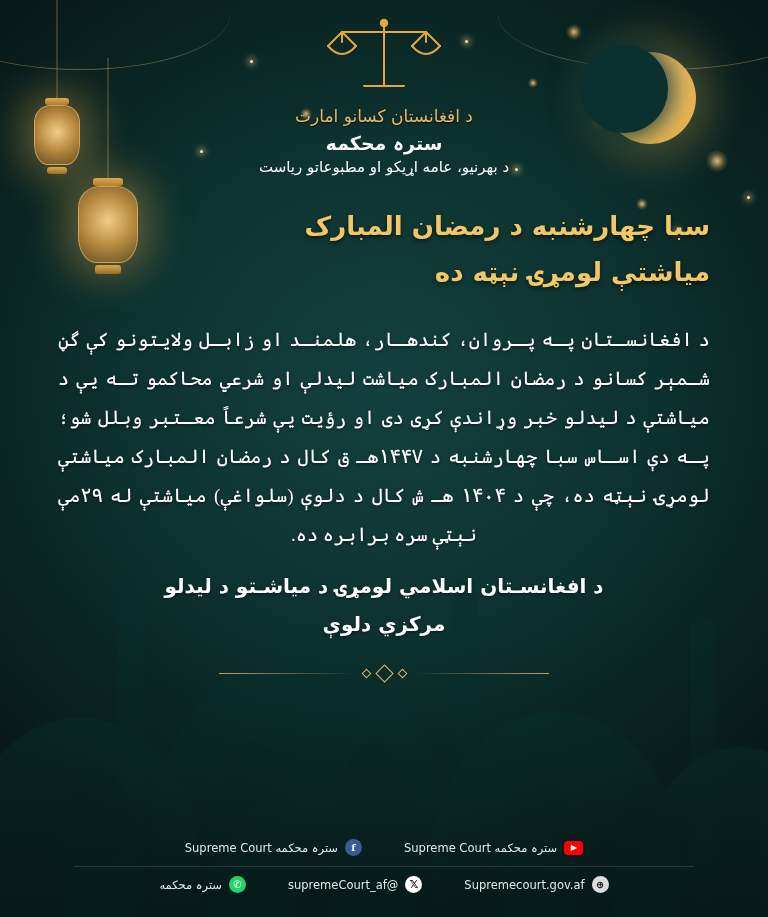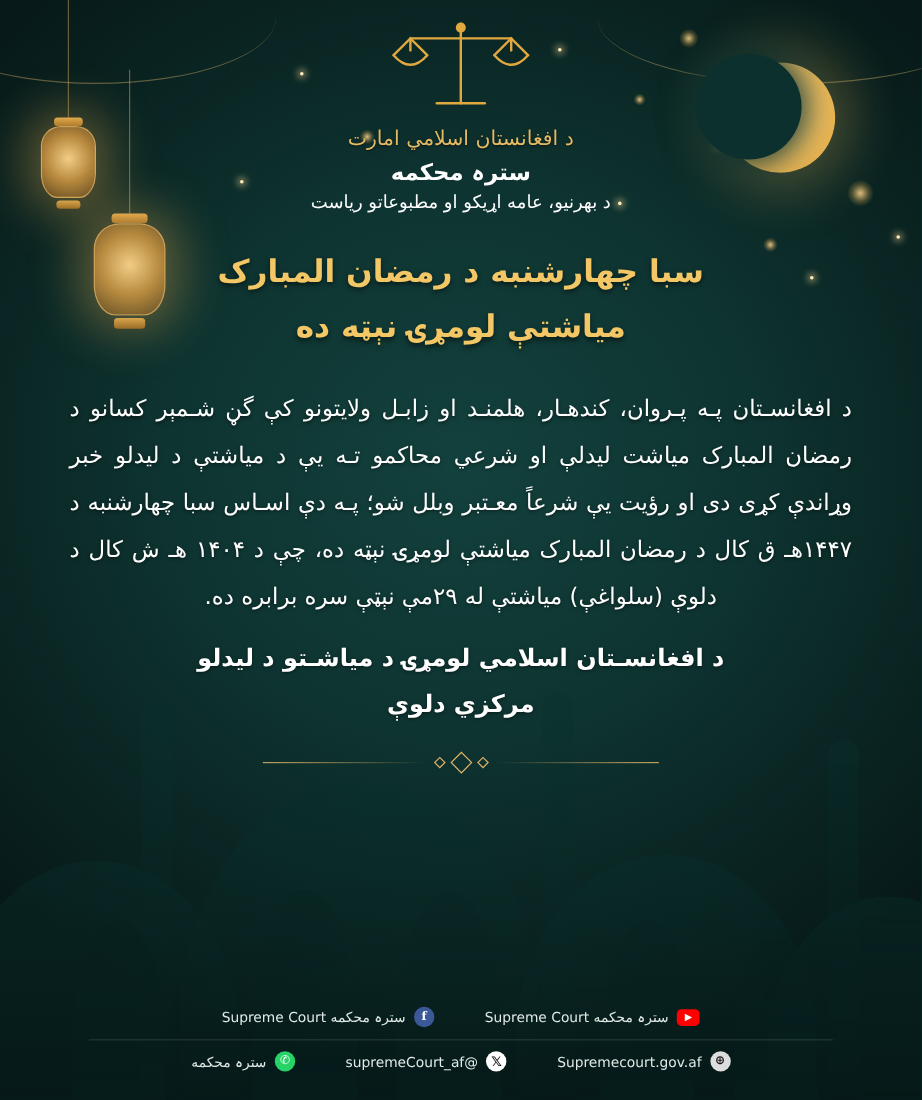--- a/index.html
+++ b/index.html
@@ -181,29 +181,31 @@
     text-align: center;
   }
   .headline {
     color: #f3c765;
     font-size: 26px;
     font-weight: bold;
     line-height: 1.75;
     letter-spacing: .5px;
     text-shadow: 0 2px 4px rgba(0,0,0,.55);
     margin-bottom: 26px;
+    text-align: right;
   }
   .body-text {
     color: #ffffff;
     font-size: 19px;
     line-height: 2.05;
     text-align: justify;
     text-align-last: center;
     letter-spacing: .2px;
     text-shadow: 0 1px 3px rgba(0,0,0,.5);
+    font-family: Liberation Serif, serif;
   }
   .signature {
     color: #ffffff;
     font-size: 20px;
     font-weight: bold;
     line-height: 1.9;
     margin-top: 12px;
     text-align: center;
     text-shadow: 0 1px 3px rgba(0,0,0,.5);
   }
@@ -343,21 +345,21 @@
         <line x1="40" y1="70" x2="80" y2="70"></line>
         <circle cx="60" cy="7" r="3.2" fill="#e0a93f"></circle>
         <path d="M4 30 L18 16 L32 30"></path>
         <path d="M88 30 L102 16 L116 30"></path>
         <path d="M4 30 q14 16 28 0"></path>
         <path d="M88 30 q14 16 28 0"></path>
         <line x1="18" y1="16" x2="18" y2="26"></line>
         <line x1="102" y1="16" x2="102" y2="26"></line>
       </g>
     </svg>
-    <div class="emblem-line">د افغانستان اسلامي امارت</div>
+    <div class="emblem-line">د افغانستان کسانو امارت</div>
     <div class="org-title">سترہ محکمه</div>
     <div class="org-sub">د بهرنیو، عامه اړیکو او مطبوعاتو ریاست</div>
   </div>
 
   <div class="content">
     <div class="headline">
       <div>سبا  چهارشنبه  د  رمضان  المبارک</div>
       <div>میاشتې لومړۍ نېټه ده</div>
     </div>
     <div class="body-text">د افغانسـتان پـه پـروان، کندهـار، هلمنـد  او زابـل ولایتونو کې گڼ شـمېر کسانو د رمضان المبارک میاشت لیدلې او شرعي محاکمو تـه یې د میاشتې د لیدلو خبر وړاندې کړی دی او رؤیت یې شرعاً معـتبر وبلل شو؛ پـه دې اسـاس سبا چهارشنبه د ۱۴۴۷هـ ق کال د رمضان المبارک میاشتې لومړۍ نېټه ده، چې د ۱۴۰۴ هـ ش کال د دلوې (سلواغې) میاشتې له ۲۹مې نېټې سره برابره ده.</div>

